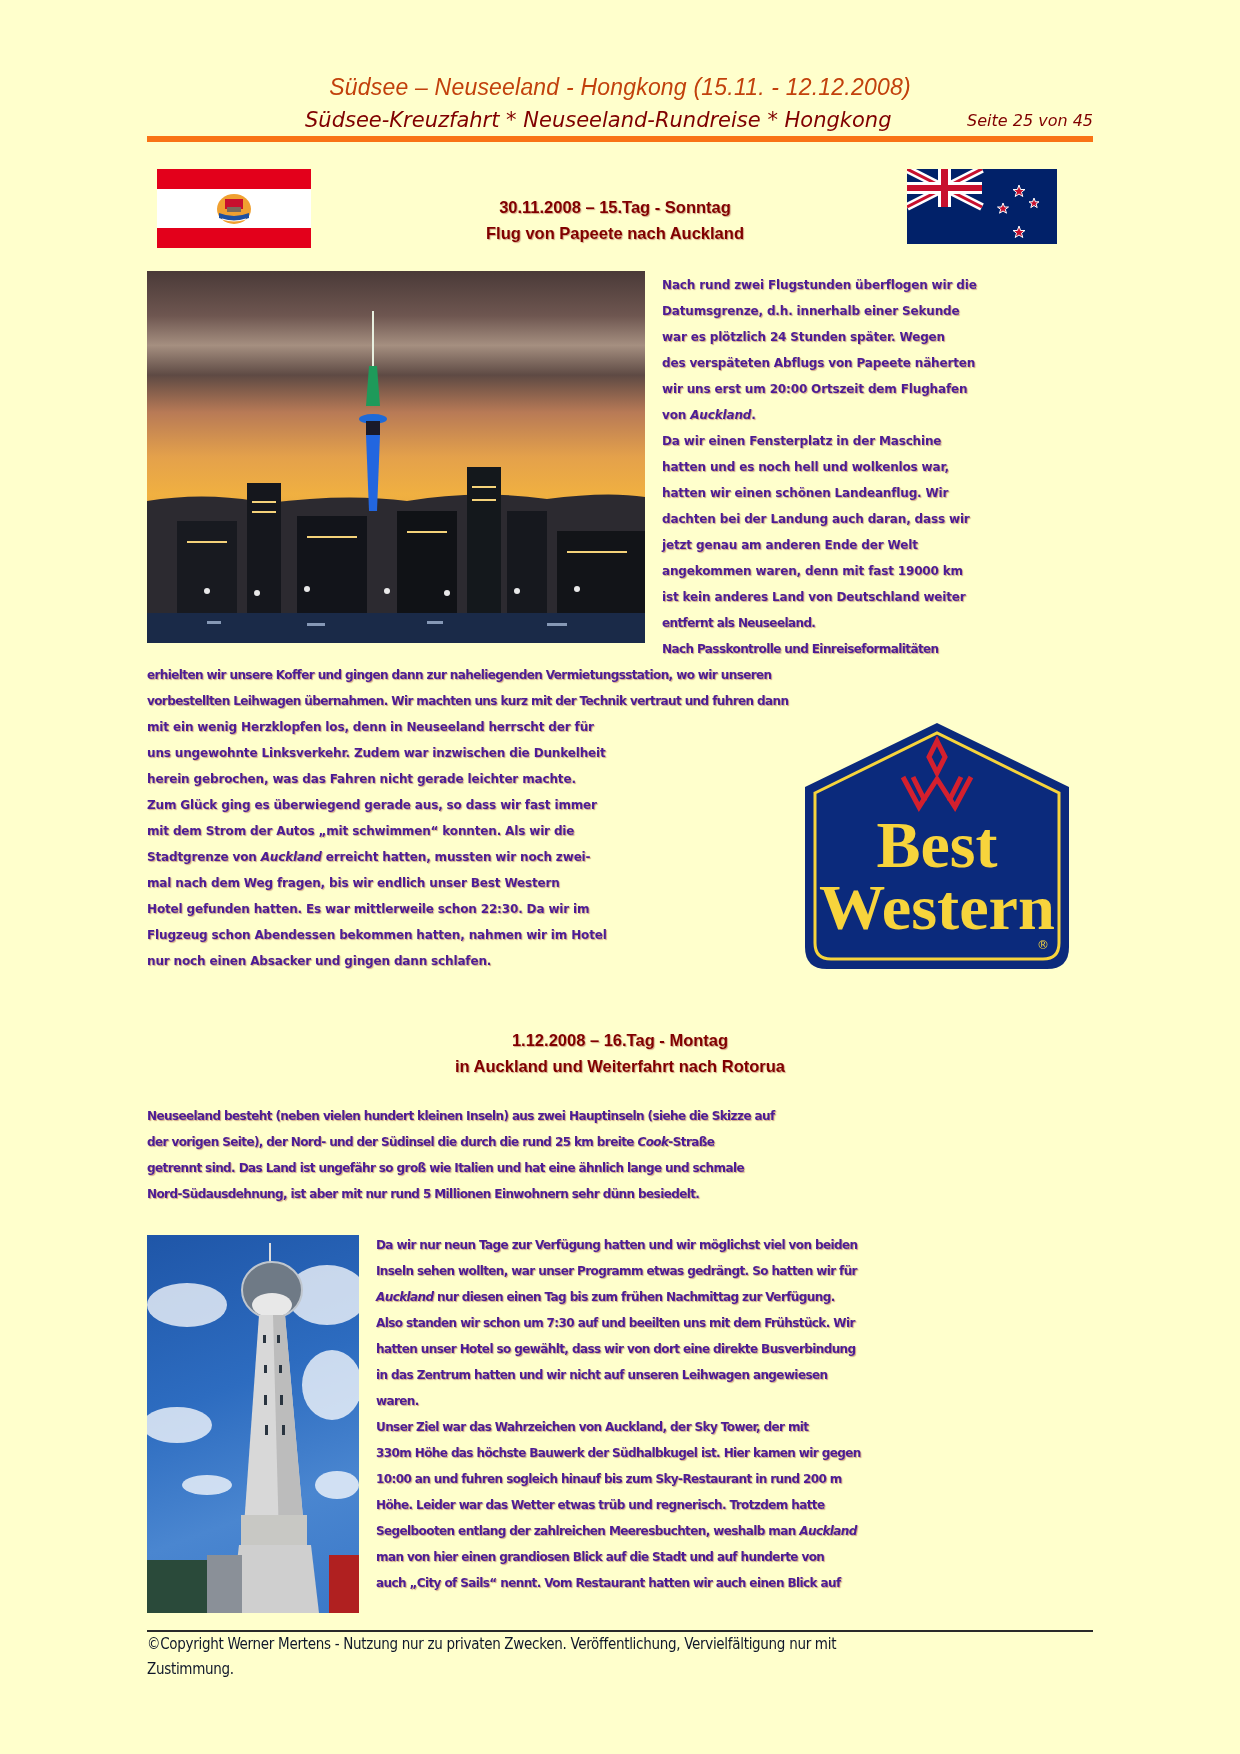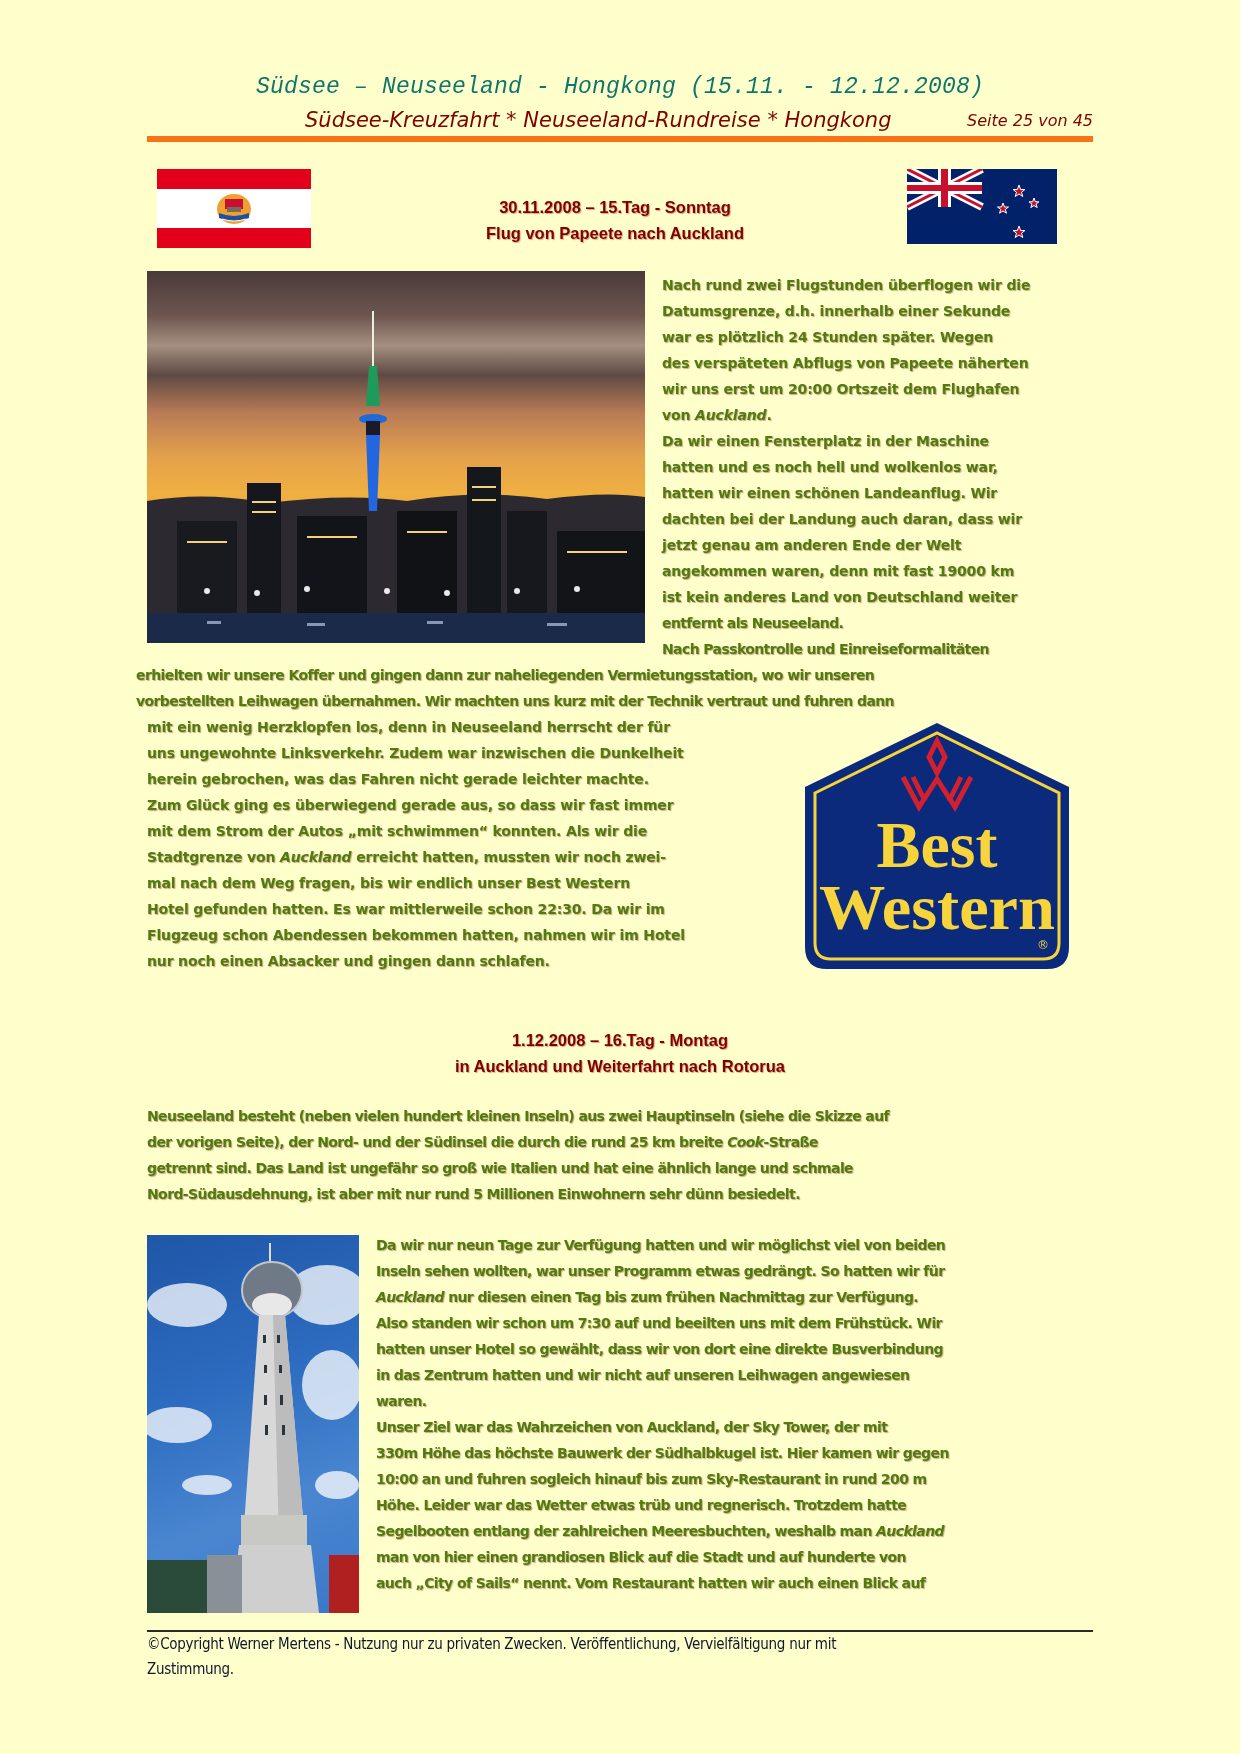--- a/index.html
+++ b/index.html
@@ -8,41 +8,41 @@
     background: #ffffcc;
     position: relative;
     overflow: hidden;
     font-family: "DejaVu Sans", sans-serif;
     color: #800000;
   }
   .abs { position: absolute; }
   .hdr-title {
     left: 0; width: 1240px; top: 74px; text-align: center;
     font-style: italic; font-size: 23px; letter-spacing: 0.2px;
-    font-family: Liberation Mono, monospace;
-    color: #0f766e;
+    font-family: Liberation Sans, sans-serif;
+    color: #c2410c;
   }
   .hdr-sub {
     left: 147px; top: 108px; width: 946px;
     font-style: italic; font-size: 21px;
     border-bottom: 6px solid #f97316;
     padding-bottom: 1px;
     white-space: nowrap;
   }
   .hdr-sub .sub-text { position: absolute; left: 158px; top: 0; }
   .hdr-sub .page-no { position: absolute; right: 0; top: 3px; font-size: 16px; }
   .day-head {
     text-align: center; font-weight: bold; font-size: 16.5px;
     line-height: 26px; color: #800000;
     text-shadow: 1px 1px 1px rgba(128,0,0,0.35);
     font-family: Liberation Sans, sans-serif;
   }
   .body-text {
-    font-size: 14px; line-height: 26px; font-weight: bold;
-    color: #4d7c0f;
+    font-size: 12px; line-height: 26px; font-weight: bold;
+    color: #4c1d95;
     text-shadow: 1px 1px 1px rgba(128,0,0,0.35);
     font-family: "DejaVu Sans", sans-serif;
     letter-spacing: -0.15px;
   }
   .cond { font-family: "DejaVu Sans", sans-serif; letter-spacing: -0.6px; }
   .it { font-style: italic; margin-top: 43px; }
   .line { display: block; white-space: nowrap; }
 
   
   .flag-fp { left: 157px; top: 169px; width: 154px; height: 79px; background: #e3001b; }
@@ -170,21 +170,21 @@
   <span class="line">hatten und es noch hell und wolkenlos war,</span>
   <span class="line">hatten wir einen schönen Landeanflug. Wir</span>
   <span class="line">dachten bei der Landung auch daran, dass wir</span>
   <span class="line">jetzt genau am anderen Ende der Welt</span>
   <span class="line">angekommen waren, denn mit fast 19000 km</span>
   <span class="line">ist kein anderes Land von Deutschland weiter</span>
   <span class="line cond">entfernt als Neuseeland.</span>
   <span class="line cond">Nach Passkontrolle und Einreiseformalitäten</span>
 </div>
 
-<div class="abs body-text cond" style="left:136px;top:662px;width:946px;">
+<div class="abs body-text cond" style="left:147px;top:662px;width:946px;">
   <span class="line">erhielten wir unsere Koffer und gingen dann zur naheliegenden Vermietungsstation, wo wir unseren</span>
   <span class="line">vorbestellten Leihwagen übernahmen. Wir machten uns kurz mit der Technik vertraut und fuhren dann</span>
 </div>
 
 <div class="abs body-text" style="left:147px;top:714px;width:640px;">
   <span class="line">mit ein wenig Herzklopfen los, denn in Neuseeland herrscht der für</span>
   <span class="line">uns ungewohnte Linksverkehr. Zudem war inzwischen die Dunkelheit</span>
   <span class="line">herein gebrochen, was das Fahren nicht gerade leichter machte.</span>
   <span class="line">Zum Glück ging es überwiegend gerade aus, so dass wir fast immer</span>
   <span class="line">mit dem Strom der Autos „mit schwimmen“ konnten. Als wir die</span>

